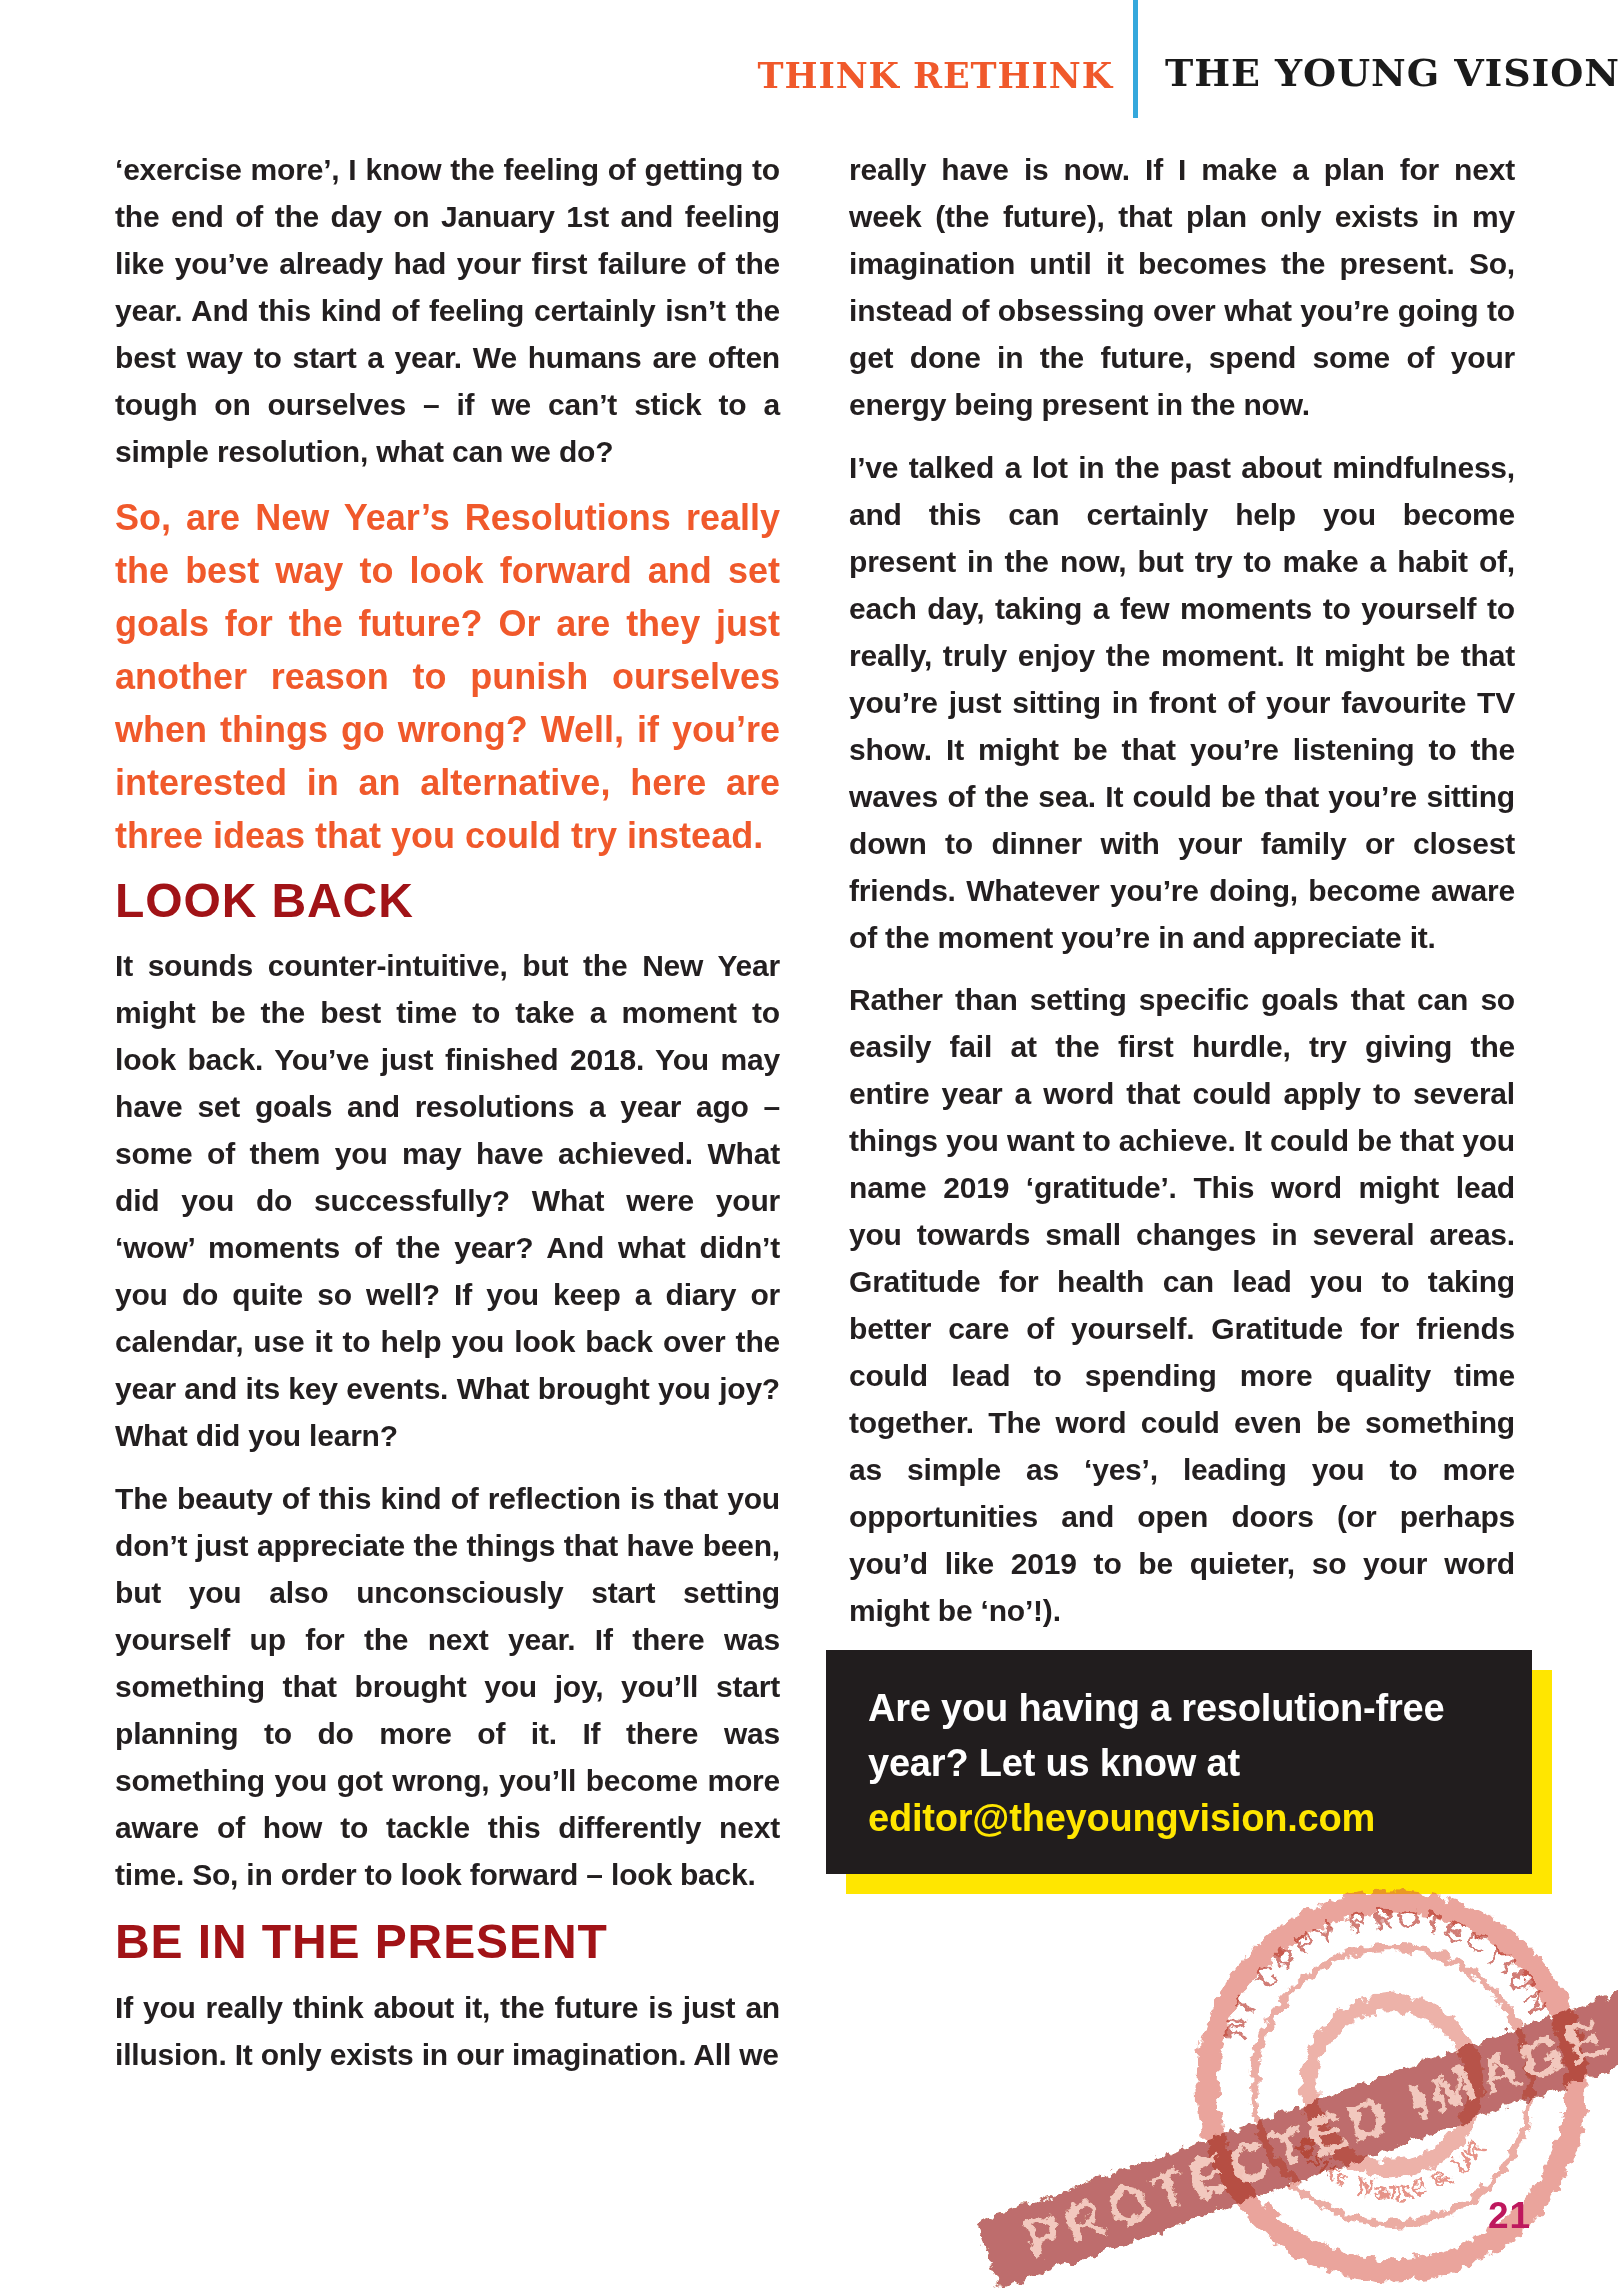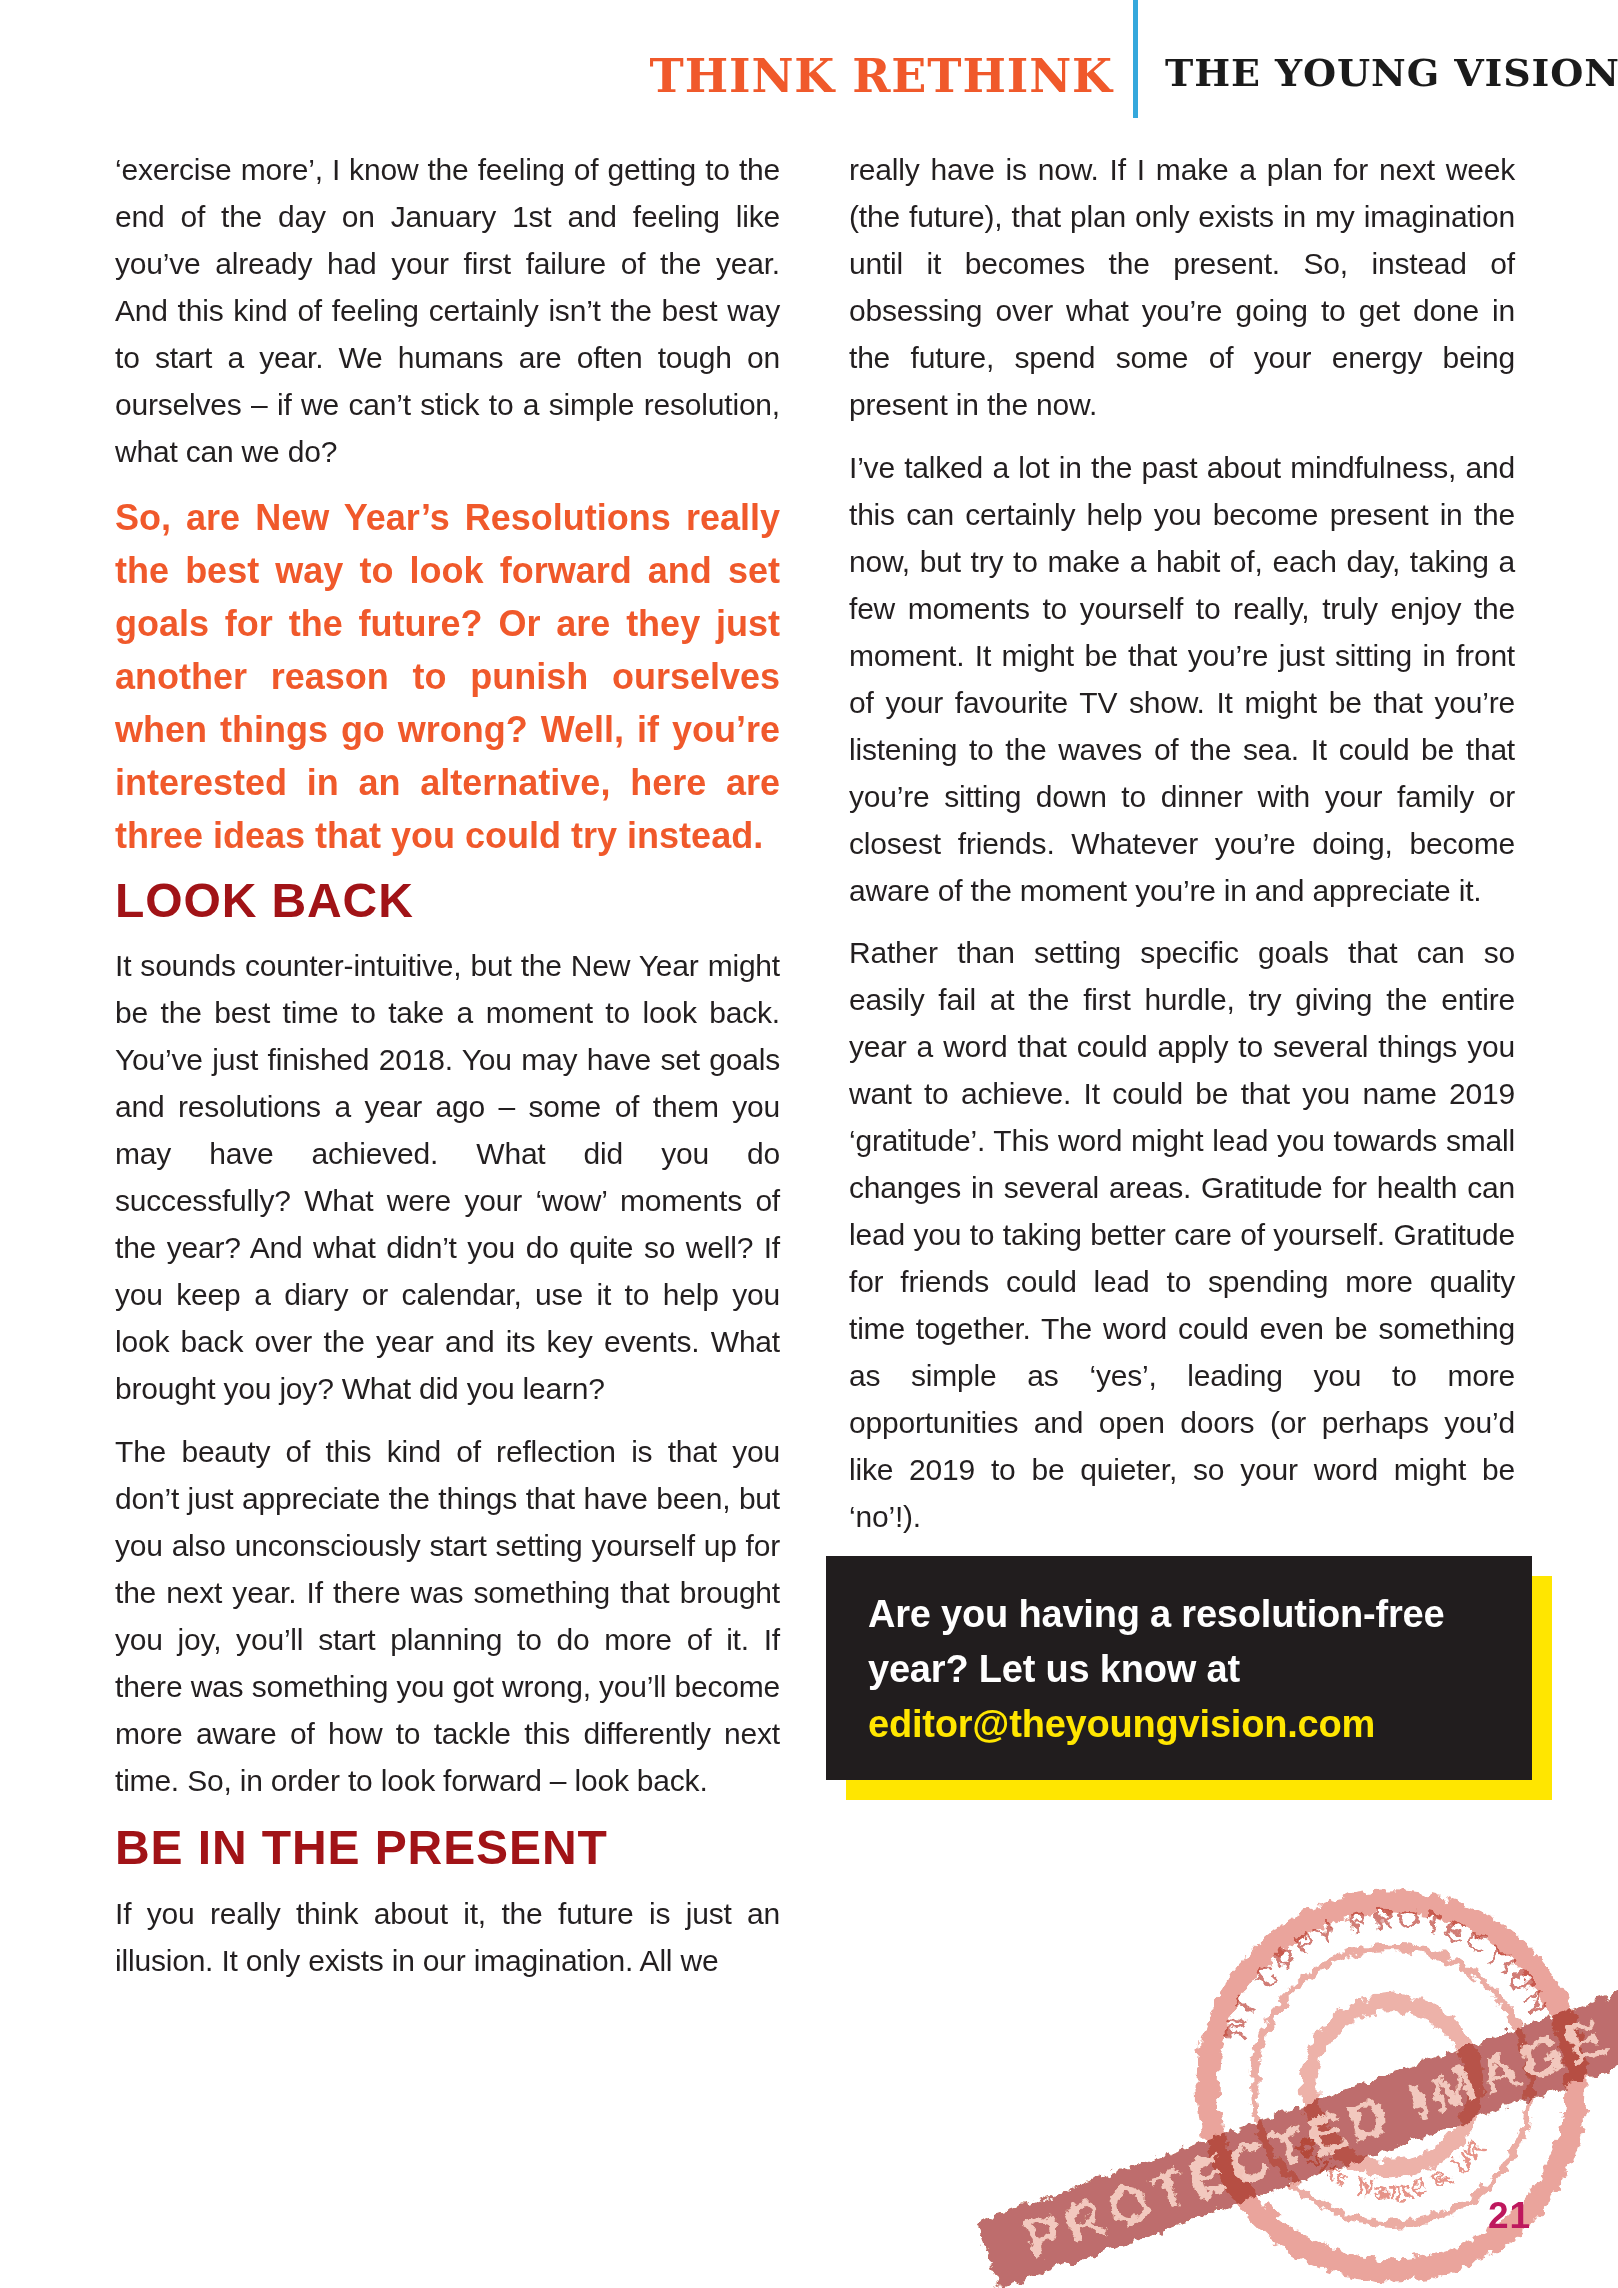--- a/index.html
+++ b/index.html
@@ -4,36 +4,36 @@
 <style>
   html,body{margin:0;padding:0;background:#e8e8e8;}
   .page{
     position:relative;width:1619px;height:2289px;background:#ffffff;
     margin:0 auto;overflow:hidden;
     font-family:"Liberation Sans",sans-serif;color:#231f20;
   }
   
   .kicker{
     position:absolute;top:54px;left:480px;width:633px;text-align:right;
-    font-family:"DejaVu Serif",serif;font-weight:bold;font-size:46px;line-height:44px;
+    font-family:"DejaVu Serif",serif;font-weight:bold;font-size:35px;line-height:44px;
     color:var(--accent_orange,#F0592B);letter-spacing:0.9px;white-space:nowrap;
   }
   .masthead{
     position:absolute;top:50px;left:1165px;
     font-family:"DejaVu Serif",serif;font-weight:bold;font-size:38px;line-height:46px;
     color:#1b1b1b;letter-spacing:0.9px;white-space:nowrap;
   }
   .divider{position:absolute;left:1133px;top:0;width:4.6px;height:118px;background:var(--divider_blue,#35A8DC);}
   
   .col{position:absolute;top:146px;}
   .col-left{left:115px;width:665px;}
   .col-right{left:849px;width:666px;}
   .body-par{
     font-size:30px;line-height:47px;letter-spacing:-0.2px;
-    text-align:justify;margin:0 0 15.7px 0;
+    text-align:justify;margin:0 0 15.7px 0;font-weight:bold;
   }
   .lead-par{
     font-size:36px;line-height:53px;font-weight:bold;color:var(--accent_orange,#F0592B);
     text-align:justify;margin:7.4px 0 11px 0;
   }
   h2.section{
     font-family:Liberation Sans, sans-serif;font-weight:bold;
     font-size:48px;line-height:55px;color:var(--heading_red,#A11317);
     letter-spacing:0.9px;margin:11px 0 14.8px 0;
   }

